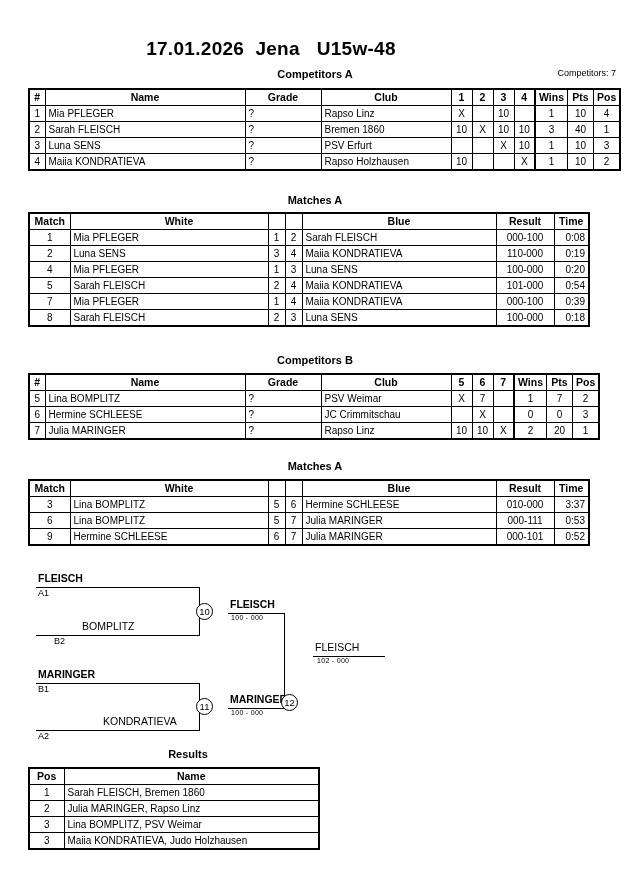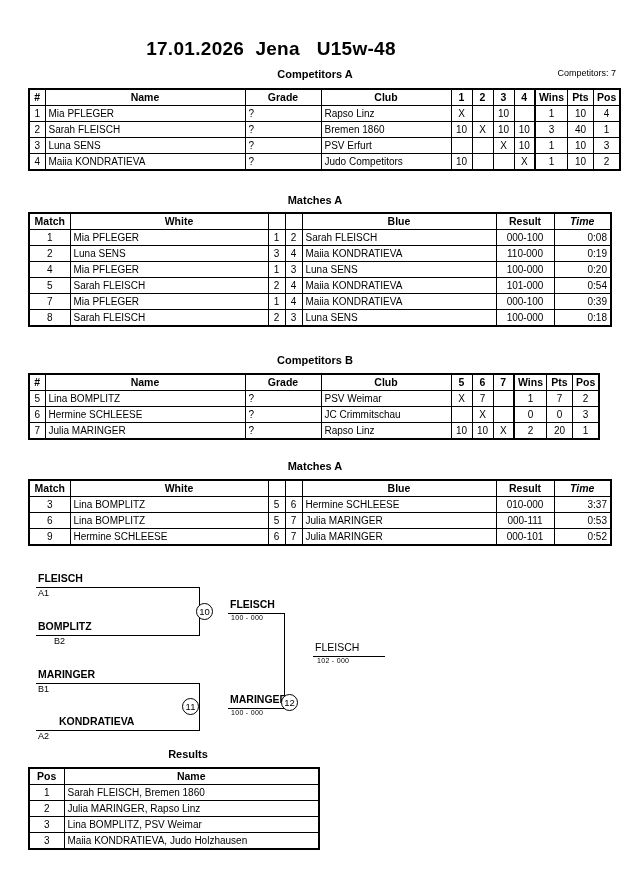--- a/index.html
+++ b/index.html
@@ -87,21 +87,21 @@
   .tbl-comp .col-pts   { width: 26px; }
   .tbl-comp .col-pos   { width: 26px; }
 
   
   .tbl-match .col-match  { width: 41px; margin-left: 17px; }
   .tbl-match .col-white  { width: 198px; padding-left: 23px; }
   .tbl-match .col-wn     { width: 17px; }
   .tbl-match .col-bn     { width: 17px; }
   .tbl-match .col-blue   { width: 194px; }
   .tbl-match .col-result { width: 58px; }
-  .tbl-match .col-time   { width: 57px; font-style: italic; }
+  .tbl-match .col-time   { width: 35px; }
 
   
   .tbl-results .col-pos  { width: 35px; }
   .tbl-results .col-name { width: 255px; }
 
   
   .bracket {
     position: absolute;
     left: 0;
     top: 565px;
@@ -117,21 +117,21 @@
     position: absolute;
     width: 0;
     border-left: 1.4px solid #000;
   }
   .bracket .seed-name {
     position: absolute;
     font-size: 10.5px;
     font-weight: bold;
     white-space: nowrap;
   }
-  .bracket .seed-name.plain { font-weight: bold; }
+  .bracket .seed-name.plain { font-weight: normal; margin-left: 44px; }
   .bracket .seed-code {
     position: absolute;
     font-size: 9px;
     white-space: nowrap;
   }
   .bracket .win-name {
     position: absolute;
     font-size: 10.5px;
     font-weight: bold;
     white-space: nowrap;
@@ -218,21 +218,21 @@
         <td class="c">X</td>
         <td class="c">10</td>
         <td class="c thickleft">1</td>
         <td class="c">10</td>
         <td class="c">3</td>
       </tr>
       <tr>
         <td class="c">4</td>
         <td class="l">Maiia KONDRATIEVA</td>
         <td class="l">?</td>
-        <td class="l">Judo Competitors</td>
+        <td class="l">Rapso Holzhausen</td>
         <td class="c">10</td>
         <td class="c"></td>
         <td class="c"></td>
         <td class="c">X</td>
         <td class="c thickleft">1</td>
         <td class="c">10</td>
         <td class="c">2</td>
       </tr>
     </tbody>
   </table>
@@ -428,21 +428,21 @@
     <div class="seed-name" style="left:38px; top:103px;">MARINGER</div>
     <div class="hline" style="left:36px; top:118px; width:164px;"></div>
     <div class="seed-code" style="left:38px; top:119px;">B1</div>
 
     <div class="seed-name plain" style="left:38px; top:150px;padding-left:21px;">KONDRATIEVA</div>
     <div class="hline" style="left:36px; top:165px; width:164px;"></div>
     <div class="seed-code" style="left:38px; top:166px;">A2</div>
 
     <div class="vline" style="left:199px; top:118px; height:48px;"></div>
 
-    <div class="node" style="left:182px; top:133px;">11</div>
+    <div class="node" style="left:196px; top:133px;">11</div>
     <div class="win-name" style="left:230px; top:128px;">MARINGER</div>
     <div class="hline" style="left:228px; top:143px; width:57px;"></div>
     <div class="win-score" style="left:231px; top:144px;">100 - 000</div>
 
     <div class="vline" style="left:284px; top:48px; height:96px;"></div>
 
     <div class="node" style="left:281px; top:81px;margin-top:48px;">12</div>
     <div class="win-name plain" style="left:315px; top:76px;">FLEISCH</div>
     <div class="hline" style="left:313px; top:91px; width:72px;"></div>
     <div class="win-score" style="left:317px; top:92px;">102 - 000</div>

